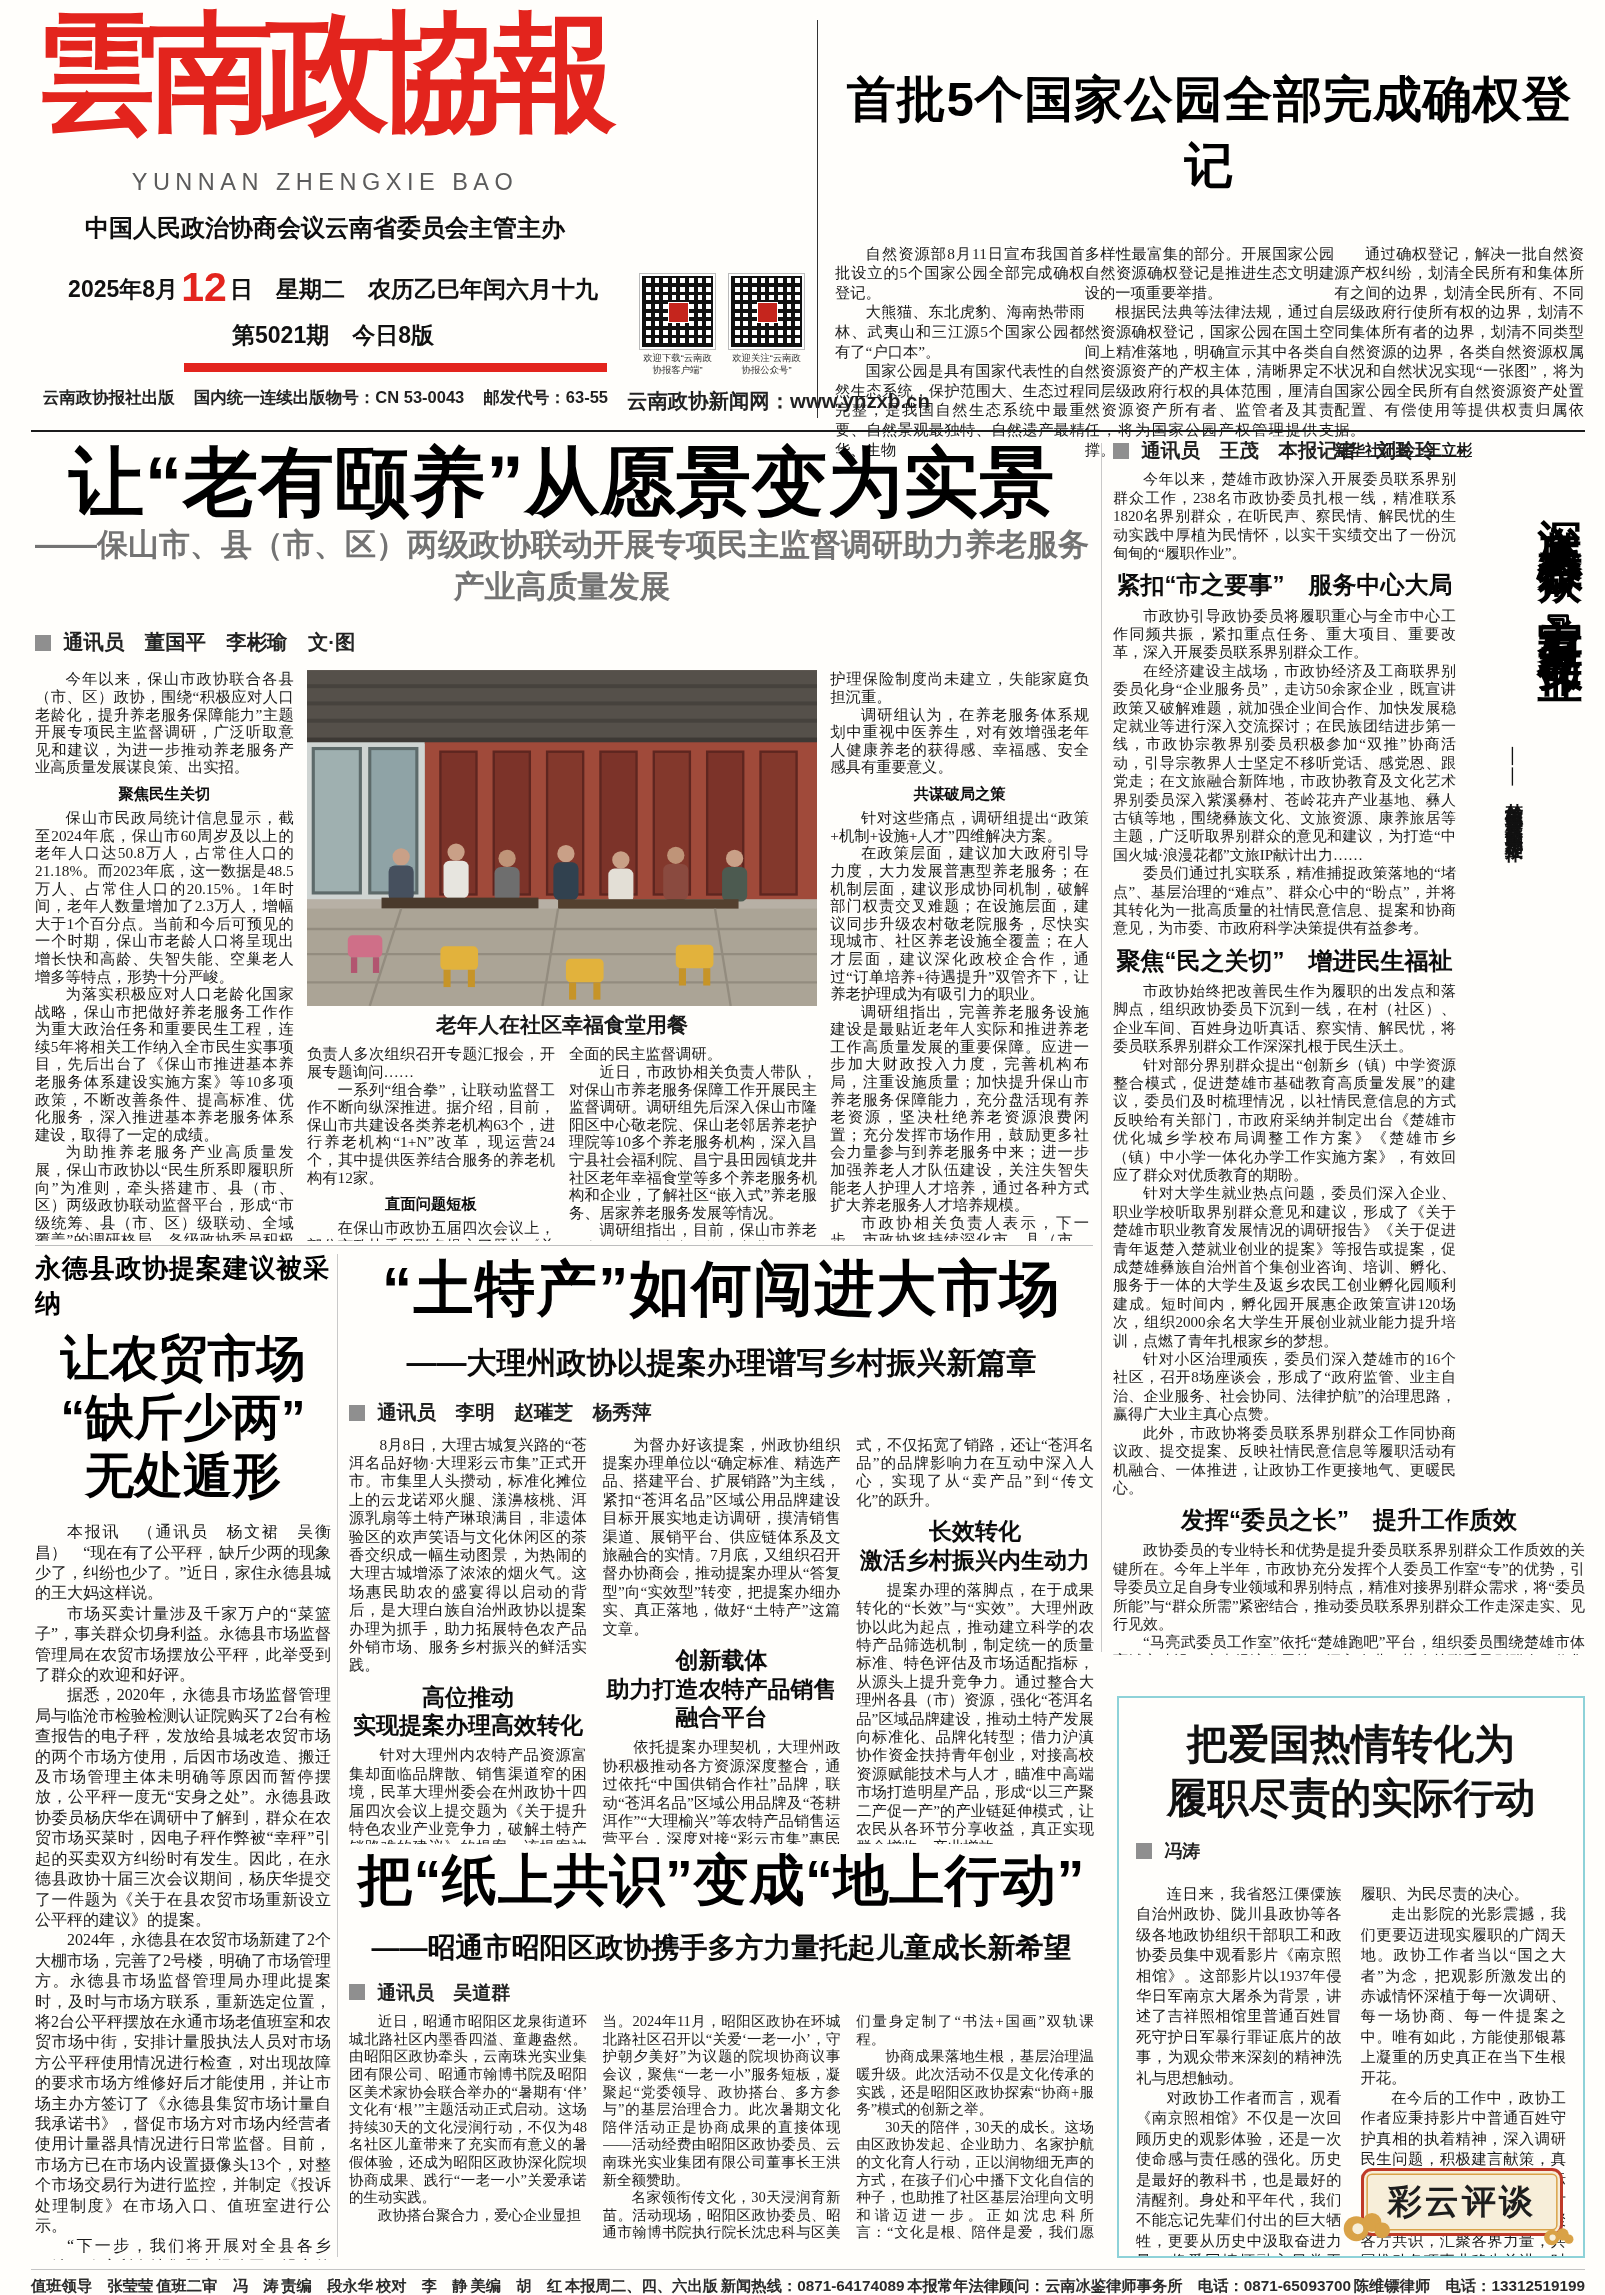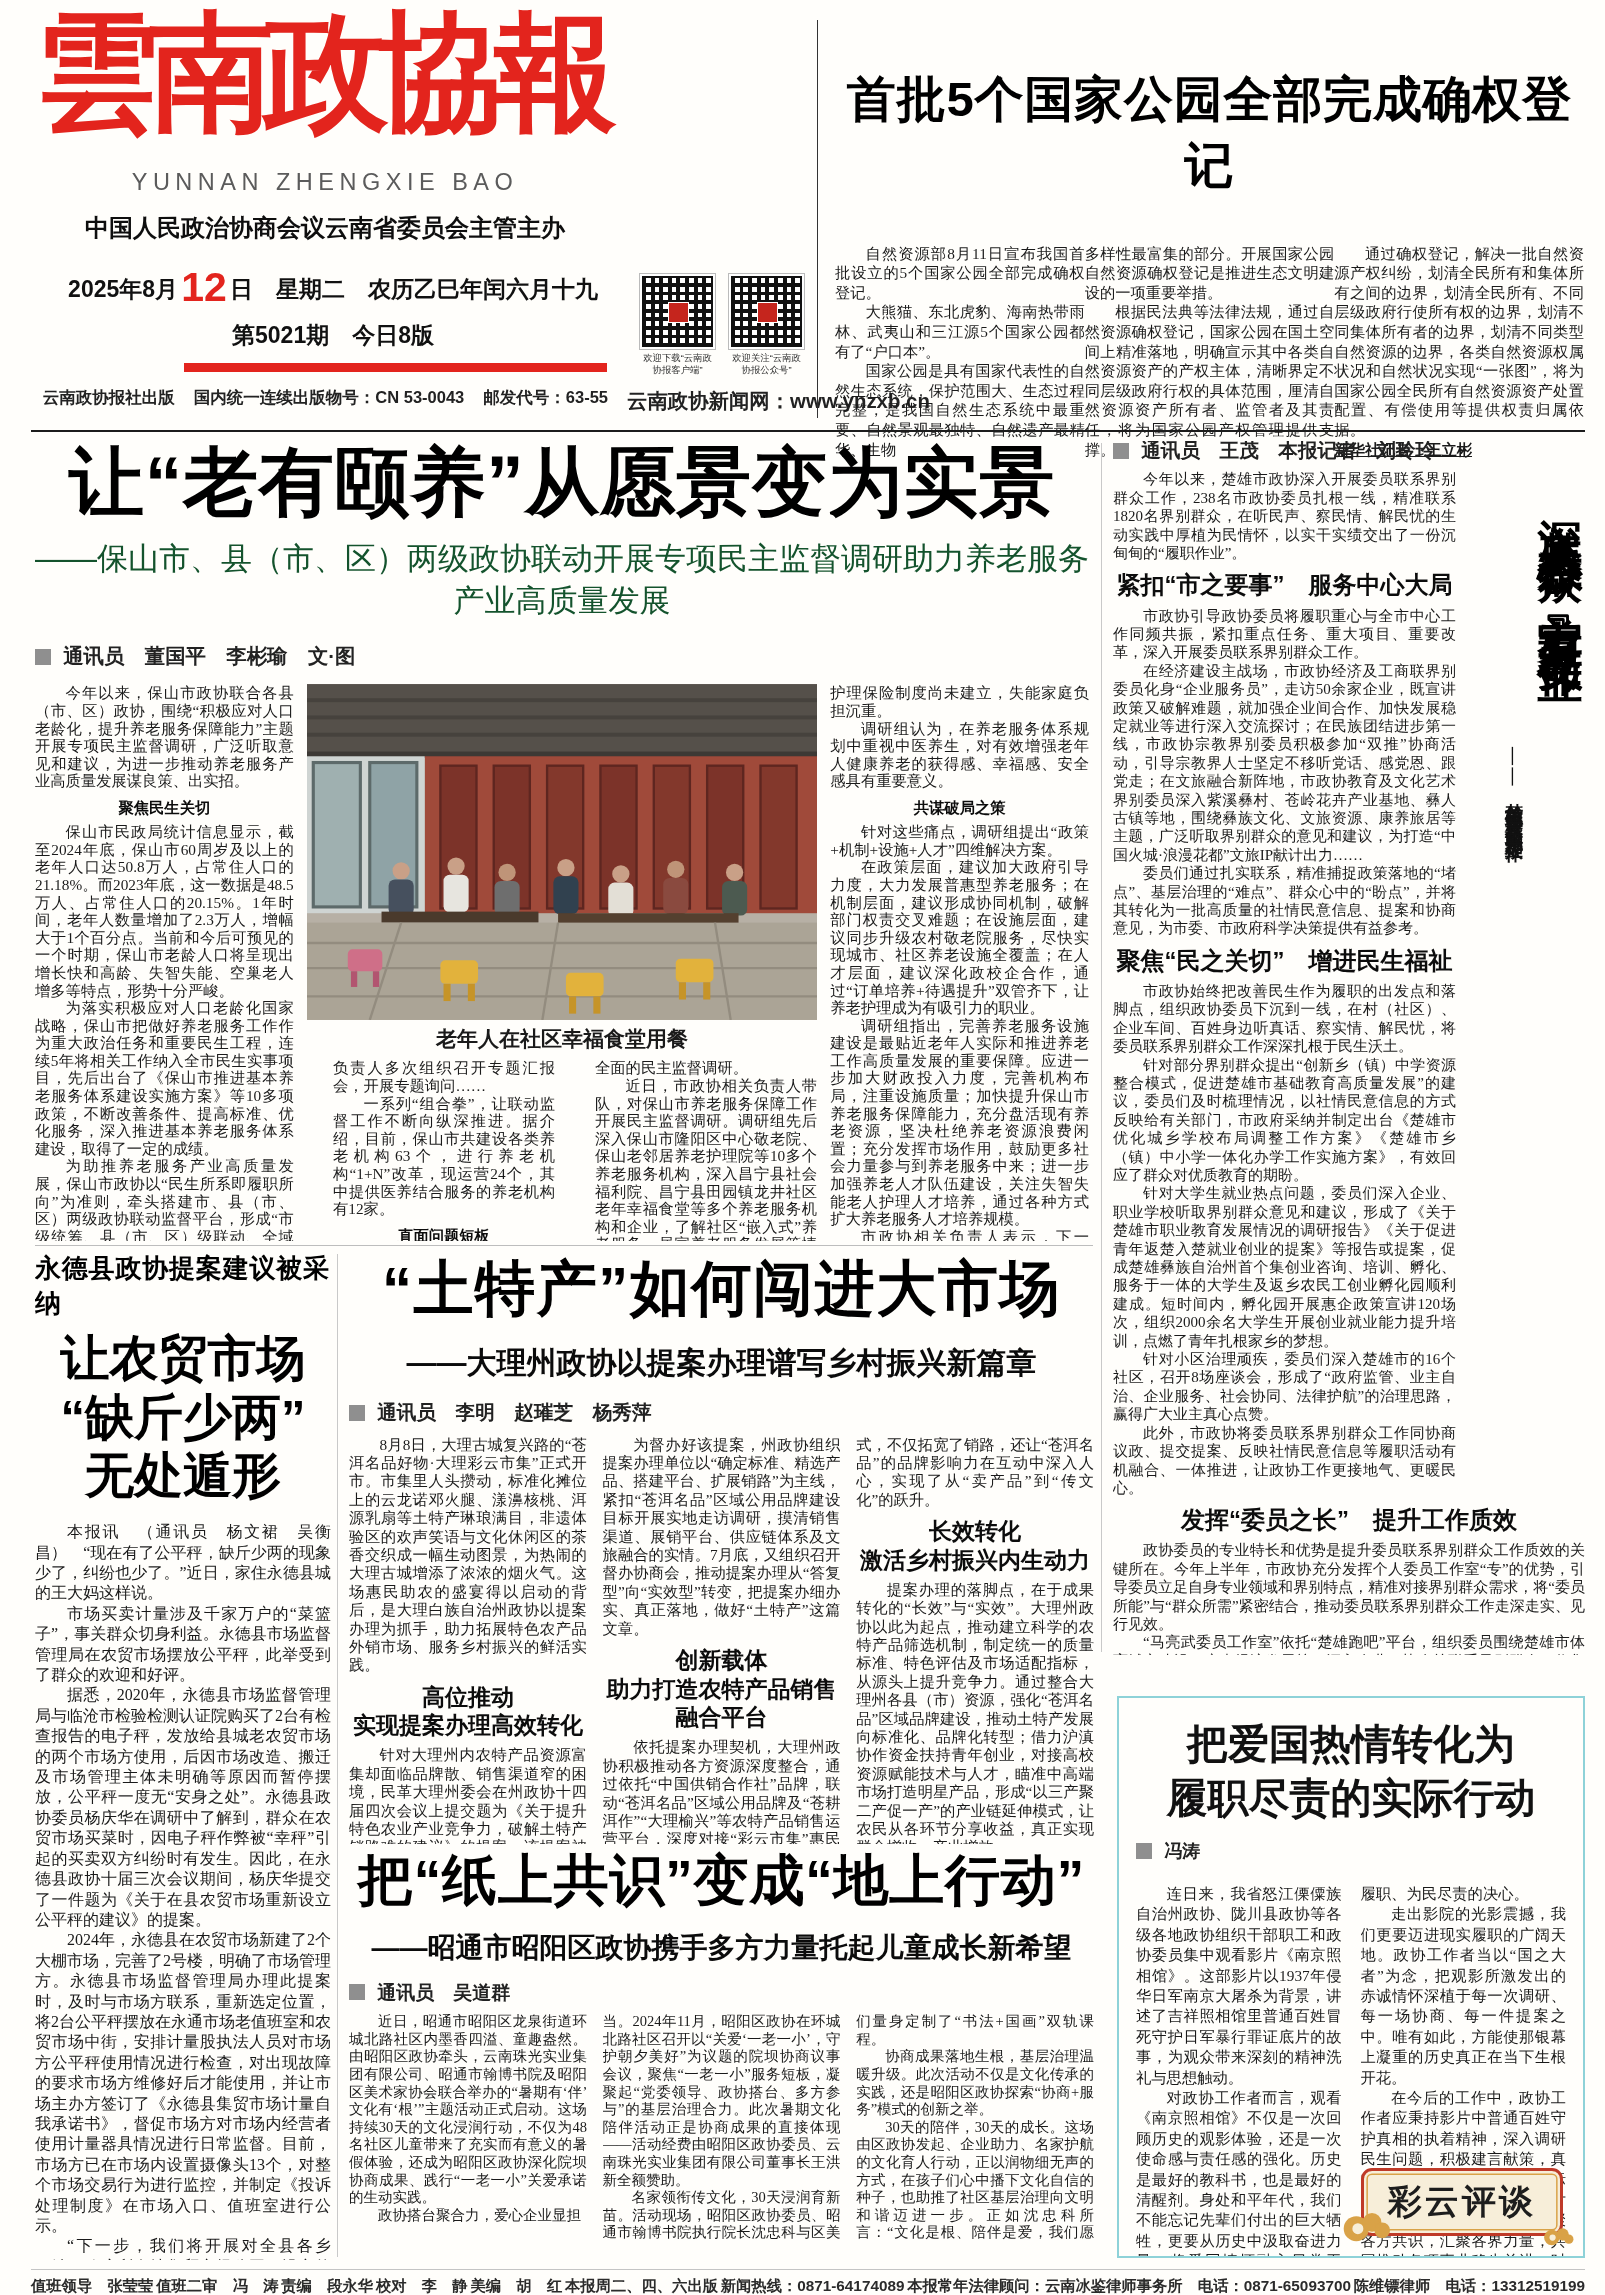--- a/index.html
+++ b/index.html
@@ -43,30 +43,30 @@
         padding-left:17px;box-sizing:border-box;}
   .park-headline{margin-top:47px;text-align:center;font-size:49px;font-weight:900;letter-spacing:0.8px;color:#000;}
   .park-cols{margin-top:45px;display:flex;}
   .park-cols .col{flex:1;font-size:15.3px;line-height:19.6px;text-align:justify;overflow:hidden;height:259px;}
 
   .hrule-top{position:absolute;left:31px;top:430px;width:1554px;height:1.6px;background:#1c1c1c;}
 
   
   #main{position:absolute;left:35px;top:443px;width:1054px;height:798px;overflow:hidden;}
   .main-headline{text-align:center;font-size:75px;line-height:1.04;font-weight:900;color:#000;letter-spacing:0.8px;}
-  .main-sub{text-align:center;font-size:31px;font-weight:normal;margin-top:17px;color:#14532d;}
+  .main-sub{text-align:center;font-size:31px;font-weight:bold;margin-top:3px;color:#737373;}
   .main-byline{margin-top:20.4px;font-size:20.4px;}
   .main-cols{margin-top:14px;display:flex;gap:13.3px;height:632px;}
   .mcol{width:259px;font-size:15.3px;line-height:17.6px;text-align:justify;overflow:hidden;}
   .mmid{width:510px;}
   .photo-frame{width:510px;height:336px;overflow:hidden;background:#b7b0a5;}
   .photo-cap{text-align:center;font-weight:bold;font-size:21px;margin:4.7px 0 6.3px 0;
              font-family:"Liberation Sans","DejaVu Sans",sans-serif;}
   .mid-cols{display:flex;gap:14px;height:251px;}
-  .mid-cols .mcol{width:248px;margin-left:26px;}
+  .mid-cols .mcol{width:248px;}
 
   
   #chux{position:absolute;left:1113px;top:441px;width:472px;height:1214px;overflow:hidden;
         font-size:15px;line-height:18.4px;text-align:justify;}
   #chux .subhead{font-size:24px;}
   .vert-head{float:right;width:118px;height:1058px;writing-mode:vertical-rl;margin-left:11px;padding-top:43px;box-sizing:border-box;}
   .vt-main{font-size:45px;font-weight:900;letter-spacing:5.5px;color:#000;
            font-family:"Liberation Sans","DejaVu Sans",sans-serif;line-height:1.1;}
   .vt-sub{font-size:18px;font-weight:bold;padding-top:263px;margin-right:12.5px;letter-spacing:2.4px;color:#111;}
   .chux-byline{font-size:19.6px;margin-bottom:11px;}

